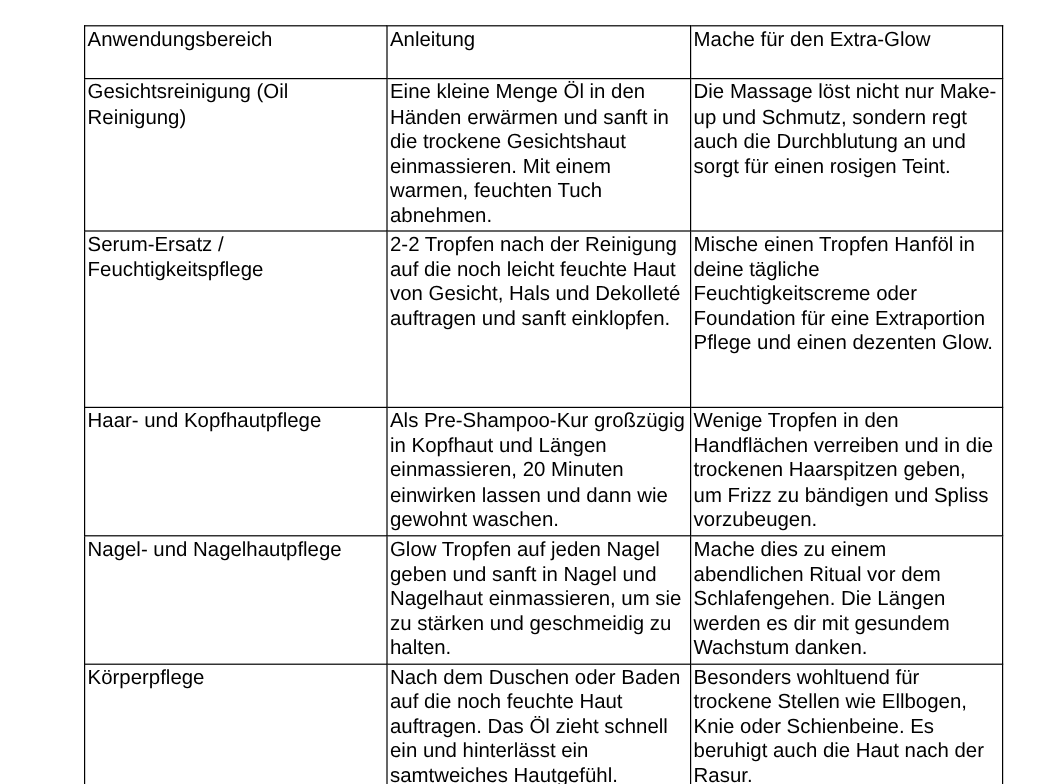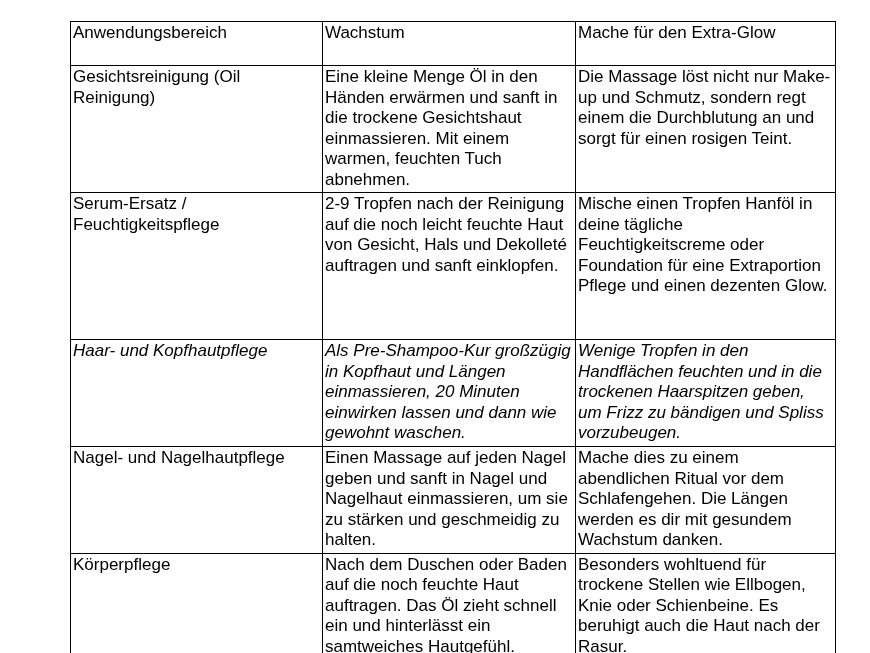--- a/index.html
+++ b/index.html
@@ -30,59 +30,59 @@
     text-align: left;
     font-weight: 400;
     font-size: 17px;
     line-height: 20.5px;
     padding: 1px 2px 2px 2px;
     word-wrap: break-word;
   }
   .doc-table thead tr       { height: 44px; }
   .doc-table tbody tr:nth-child(1) { height: 125px; }
   .doc-table tbody tr:nth-child(2) { height: 147px; }
-  .doc-table tbody tr:nth-child(3) { height: 107px; font-style: italic; }
+  .doc-table tbody tr:nth-child(3) { height: 107px; }
   .doc-table tbody tr:nth-child(4) { height: 106px; }
   .doc-table tbody tr:nth-child(5) { height: 101px; }
 </style>
 </head>
 <body>
 
 <table class="doc-table">
   <colgroup>
     <col class="c1">
     <col class="c2">
     <col class="c3">
   </colgroup>
   <thead>
     <tr>
       <th>Anwendungsbereich</th>
-      <th>Wachstum</th>
+      <th>Anleitung</th>
       <th>Mache für den Extra-Glow</th>
     </tr>
   </thead>
   <tbody>
     <tr>
       <td>Gesichtsreinigung (Oil Reinigung)</td>
       <td>Eine kleine Menge Öl in den Händen erwärmen und sanft in die trockene Gesichtshaut einmassieren. Mit einem warmen, feuchten Tuch abnehmen.</td>
-      <td>Die Massage löst nicht nur Make-up und Schmutz, sondern regt einem die Durchblutung an und sorgt für einen rosigen Teint.</td>
+      <td>Die Massage löst nicht nur Make-up und Schmutz, sondern regt auch die Durchblutung an und sorgt für einen rosigen Teint.</td>
     </tr>
     <tr>
       <td>Serum-Ersatz / Feuchtigkeitspflege</td>
-      <td>2-9 Tropfen nach der Reinigung auf die noch leicht feuchte Haut von Gesicht, Hals und Dekolleté auftragen und sanft einklopfen.</td>
+      <td>2-2 Tropfen nach der Reinigung auf die noch leicht feuchte Haut von Gesicht, Hals und Dekolleté auftragen und sanft einklopfen.</td>
       <td>Mische einen Tropfen Hanföl in deine tägliche Feuchtigkeitscreme oder Foundation für eine Extraportion Pflege und einen dezenten Glow.</td>
     </tr>
     <tr>
       <td>Haar- und Kopfhautpflege</td>
       <td>Als Pre-Shampoo-Kur großzügig in Kopfhaut und Längen einmassieren, 20 Minuten einwirken lassen und dann wie gewohnt waschen.</td>
-      <td>Wenige Tropfen in den Handflächen feuchten und in die trockenen Haarspitzen geben, um Frizz zu bändigen und Spliss vorzubeugen.</td>
+      <td>Wenige Tropfen in den Handflächen verreiben und in die trockenen Haarspitzen geben, um Frizz zu bändigen und Spliss vorzubeugen.</td>
     </tr>
     <tr>
       <td>Nagel- und Nagelhautpflege</td>
-      <td>Einen Massage auf jeden Nagel geben und sanft in Nagel und Nagelhaut einmassieren, um sie zu stärken und geschmeidig zu halten.</td>
+      <td>Glow Tropfen auf jeden Nagel geben und sanft in Nagel und Nagelhaut einmassieren, um sie zu stärken und geschmeidig zu halten.</td>
       <td>Mache dies zu einem abendlichen Ritual vor dem Schlafengehen. Die Längen werden es dir mit gesundem Wachstum danken.</td>
     </tr>
     <tr>
       <td>Körperpflege</td>
       <td>Nach dem Duschen oder Baden auf die noch feuchte Haut auftragen. Das Öl zieht schnell ein und hinterlässt ein samtweiches Hautgefühl.</td>
       <td>Besonders wohltuend für trockene Stellen wie Ellbogen, Knie oder Schienbeine. Es beruhigt auch die Haut nach der Rasur.</td>
     </tr>
   </tbody>
 </table>
 

